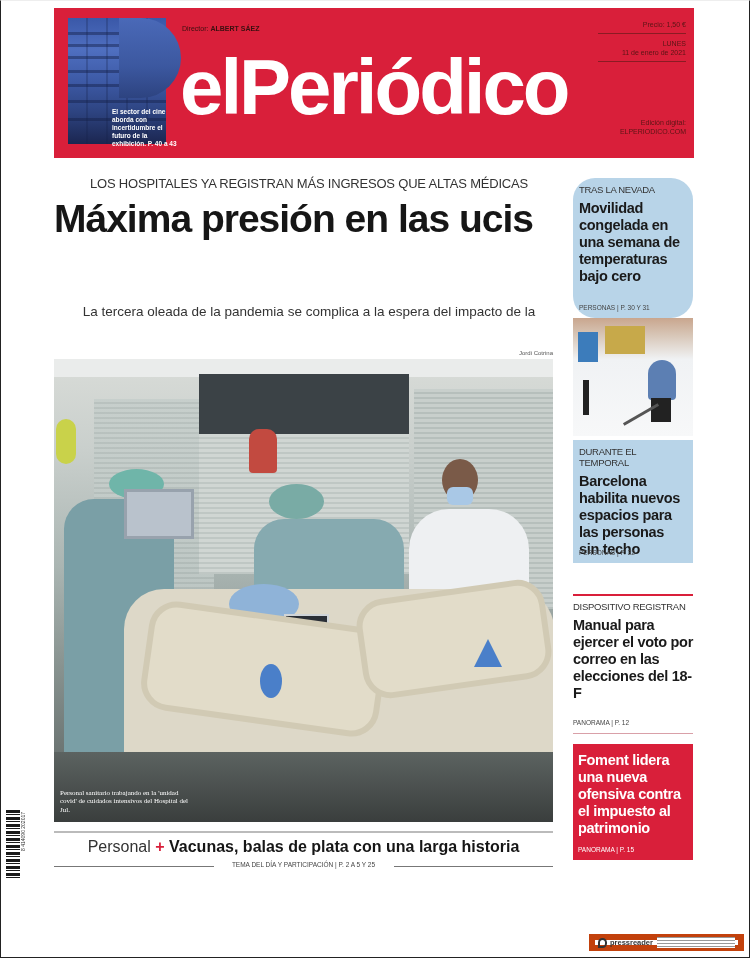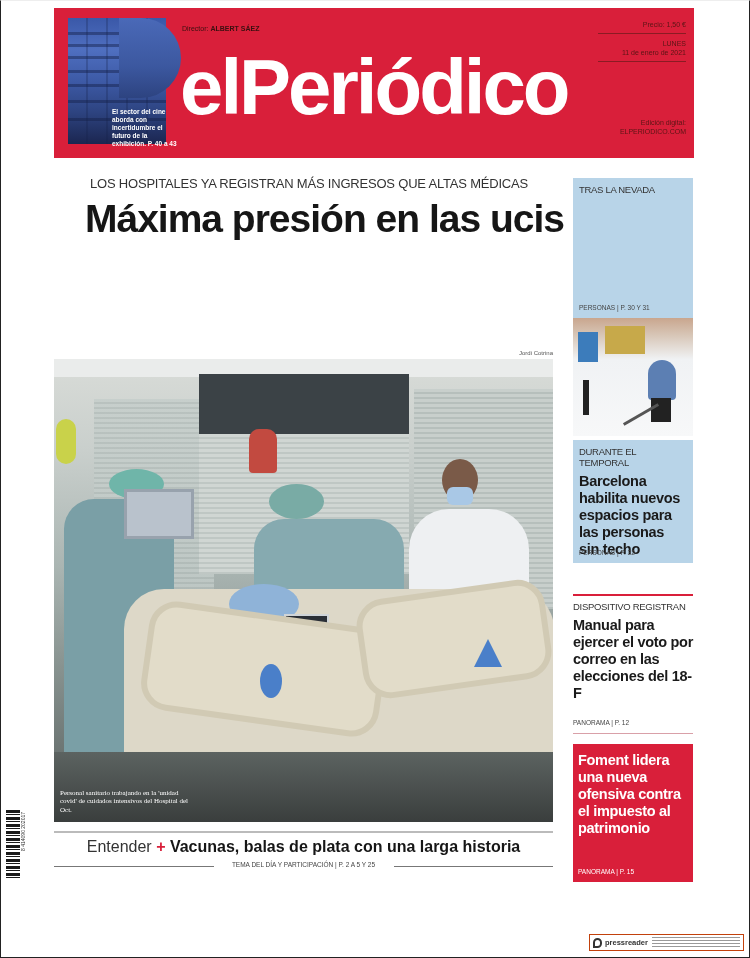--- a/index.html
+++ b/index.html
@@ -19,21 +19,21 @@
   .p-teaser { position: absolute; left: 58px; top: 100px; width: 68px; color: #fff; font-size: 6.5px; line-height: 8px; font-weight: bold; }
   .director { position: absolute; left: 128px; top: 17px; font-size: 7px; color: #3a1010; }
   .director b { font-weight: bold; }
   .logo { position: absolute; left: 126px; top: 40px; font-size: 78px; font-weight: bold; color: #ffffff; letter-spacing: -3px; line-height: 78px; }
   .mast-right { position: absolute; right: 8px; top: 12px; width: 88px; text-align: right; color: #5a1515; font-size: 7px; line-height: 9px; }
   .mast-right .rule { height: 1px; background: #6a1a1a; margin: 4px 0 5px; opacity: .7; }
   .mast-right .edition { position: absolute; right: 0; top: 98px; width: 88px; }
 
   
   .kicker { position: absolute; left: 54px; top: 176px; width: 510px; text-align: center; font-size: 13px; color: #333; letter-spacing: -0.2px; }
-  .headline { position: absolute; left: 54px; top: 196px; width: 510px; text-align: right; font-size: 39px; line-height: 46px; font-weight: bold; color: #161616; letter-spacing: -1px; }
+  .headline { position: absolute; left: 54px; top: 196px; width: 510px; text-align: left; font-size: 39px; line-height: 46px; font-weight: bold; color: #161616; letter-spacing: -1px; }
   .subhead { position: absolute; left: 54px; top: 302px; width: 510px; text-align: center; font-size: 13.5px; line-height: 19px; color: #333; }
   .credit { position: absolute; left: 450px; top: 350px; width: 103px; text-align: right; font-size: 6px; color: #555; }
 
   .photo { position: absolute; left: 54px; top: 359px; width: 499px; height: 463px; overflow: hidden;
     background: linear-gradient(180deg, #d9dcd8 0%, #c9cfcc 20%, #aab5b2 45%, #8a9592 65%, #6c7573 85%, #4a504e 100%); }
   .photo .ceiling { position:absolute; left:0; top:0; width:100%; height:18px; background:#eaeceb; }
   .photo .glass1 { position:absolute; left:40px; top:40px; width:120px; height:200px; background: repeating-linear-gradient(180deg,#c4cdca 0 3px,#b3bdba 3px 5px); opacity:.8;}
   .photo .glass2 { position:absolute; left:145px; top:15px; width:210px; height:60px; background:#3b4246; }
   .photo .glass3 { position:absolute; left:145px; top:75px; width:210px; height:140px; background: repeating-linear-gradient(180deg,#d0d6d3 0 3px,#bfc7c4 3px 5px); }
   .photo .glass4 { position:absolute; left:360px; top:30px; width:139px; height:220px; background: repeating-linear-gradient(180deg,#c8cfcc 0 3px,#b6bfbc 3px 5px); }
@@ -64,41 +64,41 @@
   .entender-foot { position: absolute; left: 54px; top: 860px; width: 499px; height: 12px; }
   .entender-foot .line { position:absolute; top:6px; height:1px; background:#777; }
   .entender-foot .txt { position:absolute; left:0; width:100%; text-align:center; font-size:6.5px; color:#444; top:1px; }
   .entender-foot .txt span { background:#fff; padding: 0 6px; }
 
   
   .sb-blue { position: absolute; left: 573px; width: 120px; background: #b8d4e8; padding: 6px 6px 0 6px; }
   .sb-kicker { font-size: 9.5px; color: #333; letter-spacing: -0.3px; }
   .sb-title { font-size: 14.5px; line-height: 17px; font-weight: bold; color: #1a1a1a; margin-top: 5px; letter-spacing: -0.3px; }
   .sb-ref { font-size: 6.5px; color: #444; position: absolute; left: 6px; bottom: 7px; }
-  .sb1 { top: 178px; height: 140px; }
+  .sb1 { top: 178px; height: 140px; border-radius: 22px; }
   .snow-photo { position: absolute; left: 573px; top: 318px; width: 120px; height: 118px; overflow: hidden;
     background: linear-gradient(180deg, #c9a68e 0%, #d8c7b8 15%, #f0f2f4 35%, #f7f8f9 100%); }
   .snow-photo .shop { position:absolute; left:32px; top:8px; width:40px; height:28px; background:#c7a94a; }
   .snow-photo .door { position:absolute; left:5px; top:14px; width:20px; height:30px; background:#3c7cbb; }
   .snow-photo .person { position:absolute; left:75px; top:42px; width:28px; height:40px; background:#5c7fb3; border-radius:14px 14px 4px 4px; }
   .snow-photo .legs { position:absolute; left:78px; top:80px; width:20px; height:24px; background:#222; }
   .snow-photo .post { position:absolute; left:10px; top:62px; width:6px; height:35px; background:#222; }
   .snow-photo .shovel { position:absolute; left:48px; top:95px; width:40px; height:3px; background:#555; transform: rotate(-30deg); }
   .sb2 { top: 440px; height: 123px; }
   .sb3 { position: absolute; left: 573px; top: 594px; width: 120px; height: 140px; border-top: 2px solid #d91f3a; border-bottom: 1px solid #d9a0a8; padding: 5px 0 0 0; }
   .sb3 .sb-ref { left: 0; }
-  .sb4 { position: absolute; left: 573px; top: 744px; width: 120px; height: 138px; background: #d91f3a; padding: 8px 5px 0 5px; }
+  .sb4 { position: absolute; left: 573px; top: 744px; width: 120px; height: 116px; background: #d91f3a; padding: 8px 5px 0 5px; }
   .sb4 .sb-title { color: #fff; margin-top: 0; font-size: 14.5px; }
   .sb4 .sb-ref { color: #fff; left: 5px; }
 
   
   .barcode { position: absolute; left: 6px; top: 810px; width: 14px; height: 68px;
     background: repeating-linear-gradient(180deg, #1a1a1a 0 3px, #fff 3px 4px, #1a1a1a 4px 5px, #fff 5px 7px); }
   .barcode-digits { position:absolute; left: 20px; top: 812px; font-size: 5px; color:#333; writing-mode: vertical-rl; transform: rotate(180deg); }
-  .pressreader { position: absolute; left: 589px; top: 934px; width: 155px; height: 17px; border: 1px solid #c2410c; background:#fff; display:flex; align-items:center; padding: 0 3px; }
+  .pressreader { position: absolute; left: 589px; top: 934px; width: 155px; height: 17px; border: 6px solid #c2410c; background:#fff; display:flex; align-items:center; padding: 0 3px; }
   .pr-icon { width: 9px; height: 10px; border: 2px solid #333; border-radius: 5px 5px 5px 0; margin-right: 3px; }
   .pr-name { font-size: 7.5px; font-weight: bold; color: #333; margin-right: 4px; }
   .pr-fine { flex: 1; height: 11px; background: repeating-linear-gradient(180deg,#999 0 1px,#fff 1px 3px); }
 </style>
 </head>
 <body>
 
 <div class="page-frame"></div>
 
 <div class="masthead">
@@ -132,20 +132,21 @@
       <div>ELPERIODICO.COM</div>
     </div>
   </div>
 </div>
 
 <div class="kicker">LOS HOSPITALES YA REGISTRAN MÁS INGRESOS QUE ALTAS MÉDICAS</div>
 <div class="headline">
   <div>Máxima presión en las ucis</div>
 </div>
 <div class="subhead">
+  <div>La tercera oleada de la pandemia se complica a la espera del impacto de la</div>
 </div>
 <div class="credit">Jordi Cotrina</div>
 
 <div class="photo">
   <div class="ceiling"></div>
   <div class="glass1"></div>
   <div class="glass2"></div>
   <div class="glass3"></div>
   <div class="glass4"></div>
   <div class="sign"></div>
@@ -159,37 +160,38 @@
   <div class="mask"></div>
   <div class="monitor"></div>
   <div class="bed"></div>
   <div class="bag"></div>
   <div class="screen"></div>
   <div class="rail1"></div>
   <div class="rail2"></div>
   <div class="badge1"></div>
   <div class="badge2"></div>
   <div class="floor"></div>
-  <div class="photo-caption">Personal sanitario trabajando en la 'unidad covid' de cuidados intensivos del Hospital del Oct.</div>
+  <div class="photo-caption">Personal sanitario trabajando en la 'unidad covid' de cuidados intensivos del Hospital del Jul.</div>
 </div>
 
 <div class="entender-rule"></div>
 <div class="entender">
-  <span>Entender</span>
+  <span>Personal</span>
   <span class="plus">+</span>
   <span class="ehead">Vacunas, balas de plata con una larga historia</span>
 </div>
 <div class="entender-foot">
   <div class="line" style="left:0;width:160px"></div>
   <div class="line" style="left:340px;width:159px"></div>
   <div class="txt"><span>TEMA DEL DÍA Y PARTICIPACIÓN | P. 2 A 5 Y 25</span></div>
 </div>
 
 <div class="sb-blue sb1">
   <div class="sb-kicker">TRAS LA NEVADA</div>
+  <div class="sb-title">Movilidad congelada en una semana de temperaturas bajo cero</div>
   <div class="sb-ref">PERSONAS | P. 30 Y 31</div>
 </div>
 <div class="snow-photo">
   <div class="door"></div>
   <div class="shop"></div>
   <div class="post"></div>
   <div class="person"></div>
   <div class="legs"></div>
   <div class="shovel"></div>
 </div>

